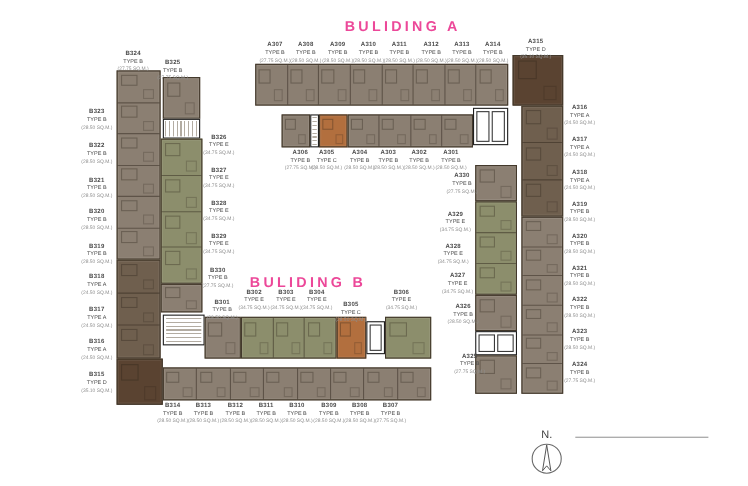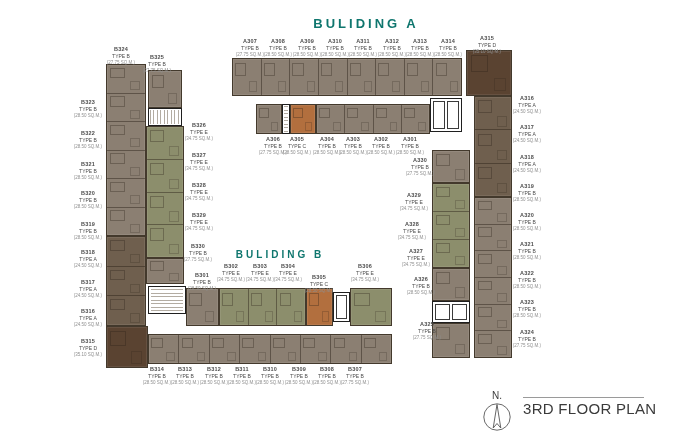--- a/index.html
+++ b/index.html
@@ -1,19 +1,19 @@
 <!DOCTYPE html>
 <html><head>
 <meta charset="utf-8">
 <style>
   html,body{margin:0;padding:0;background:#fff;}
   .canvas{position:relative;width:680px;height:442px;background:#ffffff;overflow:hidden;
           font-family:"Liberation Sans",sans-serif;}
   .bl-title{position:absolute;text-align:center;font-size:13px;font-weight:bold;
-            letter-spacing:3px;color:#0f766e;white-space:nowrap;}
+            letter-spacing:3px;color:#ec4899;white-space:nowrap;}
   
   .blk{position:absolute;box-sizing:border-box;border:1px solid #43392c;display:flex;
        box-shadow:inset 0 0 0 1px rgba(255,255,255,0.08);}
   .blk.h{flex-direction:row;}
   .blk.v{flex-direction:column;}
   .cell{flex:1;position:relative;}
   .h > .cell{border-right:1px solid rgba(40,32,22,.45);}
   .h > .cell:last-child{border-right:none;}
   .v > .cell{border-bottom:1px solid rgba(40,32,22,.45);}
   .v > .cell:last-child{border-bottom:none;}
@@ -41,21 +41,21 @@
   .thai{font-size:15px;color:#3a3a3a;}
   .rule{width:121px;height:1px;background:#9a9a9a;margin:2px 0;}
   .en{font-size:15px;color:#3a3a3a;letter-spacing:.3px;}
 </style>
 </head>
 <body>
 
 <div class="canvas" id="plan">
 
   <div class="bl-title" style="left:286px;top:16px;width:160px">BULIDING A</div>
-  <div class="bl-title" style="left:200px;top:249px;width:160px;font-size:10px">BULIDING B</div>
+  <div class="bl-title" style="left:200px;top:249px;width:160px;font-size:13px">BULIDING B</div>
 
   <div class="blk h" style="left: 232px; top: 58px; width: 230px; height: 38px; background: rgb(139, 127, 114);">
       <div class="cell"></div>
       <div class="cell"></div>
       <div class="cell"></div>
       <div class="cell"></div>
       <div class="cell"></div>
       <div class="cell"></div>
       <div class="cell"></div>
       <div class="cell"></div>
@@ -182,21 +182,20 @@
   <div class="footer">
     <div class="north">
       <div class="north-n">N.</div>
       <svg width="32" height="32" viewBox="0 0 32 32">
         <circle cx="16" cy="16" r="13.2" fill="none" stroke="#6a6a6a" stroke-width="1"></circle>
         <path d="M16 3.5 L12.2 27 L16 22.5 L19.8 27 Z" fill="none" stroke="#555" stroke-width="0.9"></path>
       </svg>
     </div>
     <div class="footer-text">
       <div class="rule"></div>
-      <div class="en">3RD FLOOR PLAN</div>
     </div>
   </div>
 <div class="u-label" style="left: 228px; top: 38px;">
       <div class="u-no">A307</div>
       <div class="u-type">TYPE B</div>
       <div class="u-size">(27.75 SQ.M.)</div>
     </div>
     <div class="u-label" style="left: 256px; top: 38px;">
       <div class="u-no">A308</div>
       <div class="u-type">TYPE B</div>

